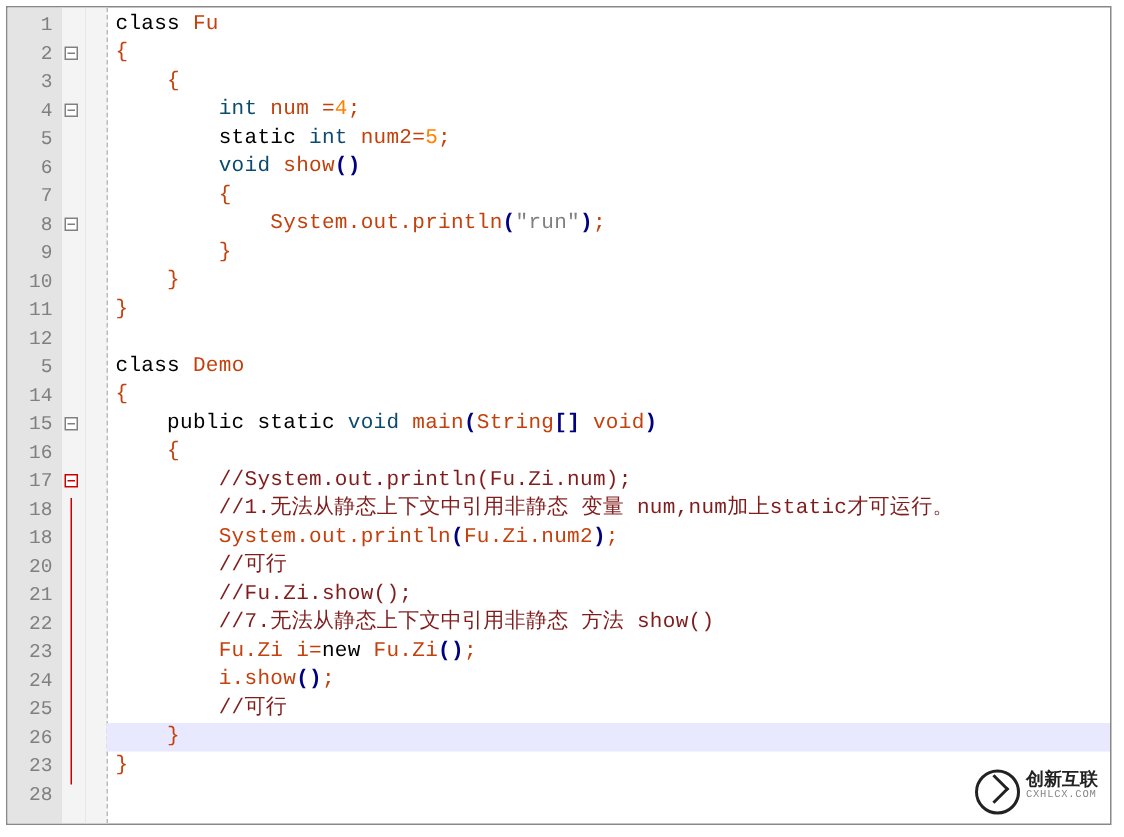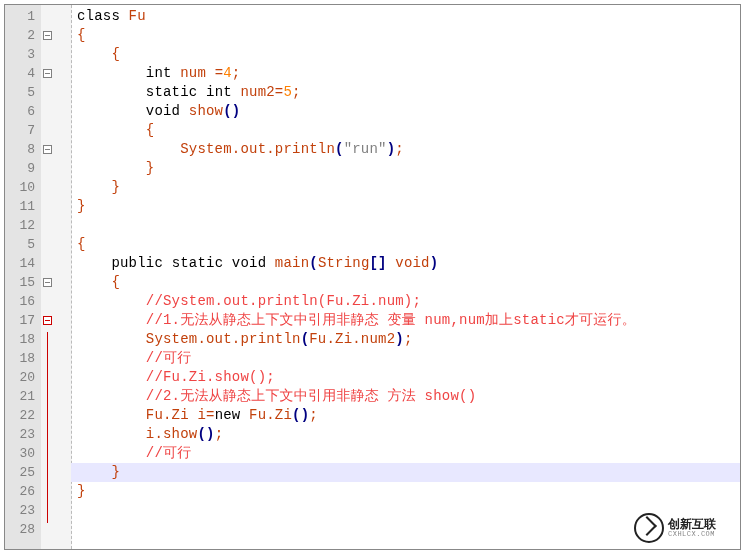--- a/index.html
+++ b/index.html
@@ -62,24 +62,24 @@
     line-height: 19px;
     white-space: pre;
     padding-left: 6px;
     font-family: "Courier New", monospace;
     letter-spacing: 0.2px;
   }
   .hl-line {
     background: #e8e8ff;
   }
   .k  { color: #000000; }   
-  .t  { color: #000000; }   
+  .t  { color: #0c4a6e; }   
   .n  { color: #ff8000; }   
   .s  { color: #808080; }   
-  .c  { color: #ef4444; text-align: right; }   
+  .c  { color: #7f1d1d; text-align: right; }   
   .id { color: #c2410c; }
   .b  { color: #000080; font-weight: bold; } 
   .fold-box {
     position: absolute;
     width: 9px; height: 9px;
     border: 1px solid #808080;
     background: #fff;
     left: 38px;
     box-sizing: border-box;
   }
@@ -99,24 +99,24 @@
     background: #c0c0c0;
   }
   .fold-line.red1 {
     left: 42px;
     top: 327px;
     height: 191px;
     background: #cc0000;
   }
   .logo {
     position: absolute;
-    right: 22px;
+    right: 6px;
     bottom: 4px;
     display: flex;
-    align-items: center;
+    align-items: flex-start;
     gap: 4px;
     background: #fff;
     padding: 2px;
     margin-top: 36px;
   }
   .logo-sym {
     width: 26px; height: 26px;
     border: 2px solid #222;
     border-radius: 50%;
     position: relative;
@@ -166,21 +166,21 @@
       <div class="line-no">14</div>
       <div class="line-no">15</div>
       <div class="line-no">16</div>
       <div class="line-no">17</div>
       <div class="line-no">18</div>
       <div class="line-no">18</div>
       <div class="line-no">20</div>
       <div class="line-no">21</div>
       <div class="line-no">22</div>
       <div class="line-no">23</div>
-      <div class="line-no">30</div>
+      <div class="line-no">24</div>
       <div class="line-no">25</div>
       <div class="line-no">26</div>
       <div class="line-no">23</div>
       <div class="line-no">28</div>
     </div>
   <div class="fold-col"></div>
   <div class="margin-col"></div>
 
   <div class="code-area" id="codeArea">
       <div class="code-line"><span class="k">class</span><span class="id"> Fu</span></div>
@@ -188,29 +188,30 @@
       <div class="code-line"><span class="id">    {</span></div>
       <div class="code-line"><span class="id">        </span><span class="t">int</span><span class="id"> num =</span><span class="n">4</span><span class="id">;</span></div>
       <div class="code-line"><span class="id">        </span><span class="k">static</span><span class="id"> </span><span class="t">int</span><span class="id"> num2=</span><span class="n">5</span><span class="id">;</span></div>
       <div class="code-line"><span class="id">        </span><span class="t">void</span><span class="id"> show</span><span class="b">()</span></div>
       <div class="code-line"><span class="id">        {</span></div>
       <div class="code-line"><span class="id">            System.out.println</span><span class="b">(</span><span class="s">"run"</span><span class="b">)</span><span class="id">;</span></div>
       <div class="code-line"><span class="id">        }</span></div>
       <div class="code-line"><span class="id">    }</span></div>
       <div class="code-line"><span class="id">}</span></div>
       <div class="code-line"></div>
+      <div class="code-line"><span class="k">class</span><span class="id"> Demo</span></div>
       <div class="code-line"><span class="id">{</span></div>
       <div class="code-line"><span class="id">    </span><span class="k">public</span><span class="id"> </span><span class="k">static</span><span class="id"> </span><span class="t">void</span><span class="id"> main</span><span class="b">(</span><span class="id">String</span><span class="b">[]</span><span class="id"> void</span><span class="b">)</span></div>
       <div class="code-line"><span class="id">    {</span></div>
       <div class="code-line"><span class="id">        </span><span class="c">//System.out.println(Fu.Zi.num);</span></div>
       <div class="code-line"><span class="id">        </span><span class="c">//1.无法从静态上下文中引用非静态 变量 num,num加上static才可运行。</span></div>
       <div class="code-line"><span class="id">        System.out.println</span><span class="b">(</span><span class="id">Fu.Zi.num2</span><span class="b">)</span><span class="id">;</span></div>
       <div class="code-line"><span class="id">        </span><span class="c">//可行</span></div>
       <div class="code-line"><span class="id">        </span><span class="c">//Fu.Zi.show();</span></div>
-      <div class="code-line"><span class="id">        </span><span class="c">//2.无法从静态上下文中引用非静态 方法 show()</span></div>
+      <div class="code-line"><span class="id">        </span><span class="c">//7.无法从静态上下文中引用非静态 方法 show()</span></div>
       <div class="code-line"><span class="id">        Fu.Zi i=</span><span class="k">new</span><span class="id"> Fu.Zi</span><span class="b">()</span><span class="id">;</span></div>
       <div class="code-line"><span class="id">        i.show</span><span class="b">()</span><span class="id">;</span></div>
       <div class="code-line"><span class="id">        </span><span class="c">//可行</span></div>
       <div class="code-line hl-line"><span class="id">    }</span></div>
       <div class="code-line"><span class="id">}</span></div>
     </div>
 
   <div id="foldMarks">
       <div class="fold-box" style="top: 26px;"></div>
       <div class="fold-box" style="top: 64px;"></div>

